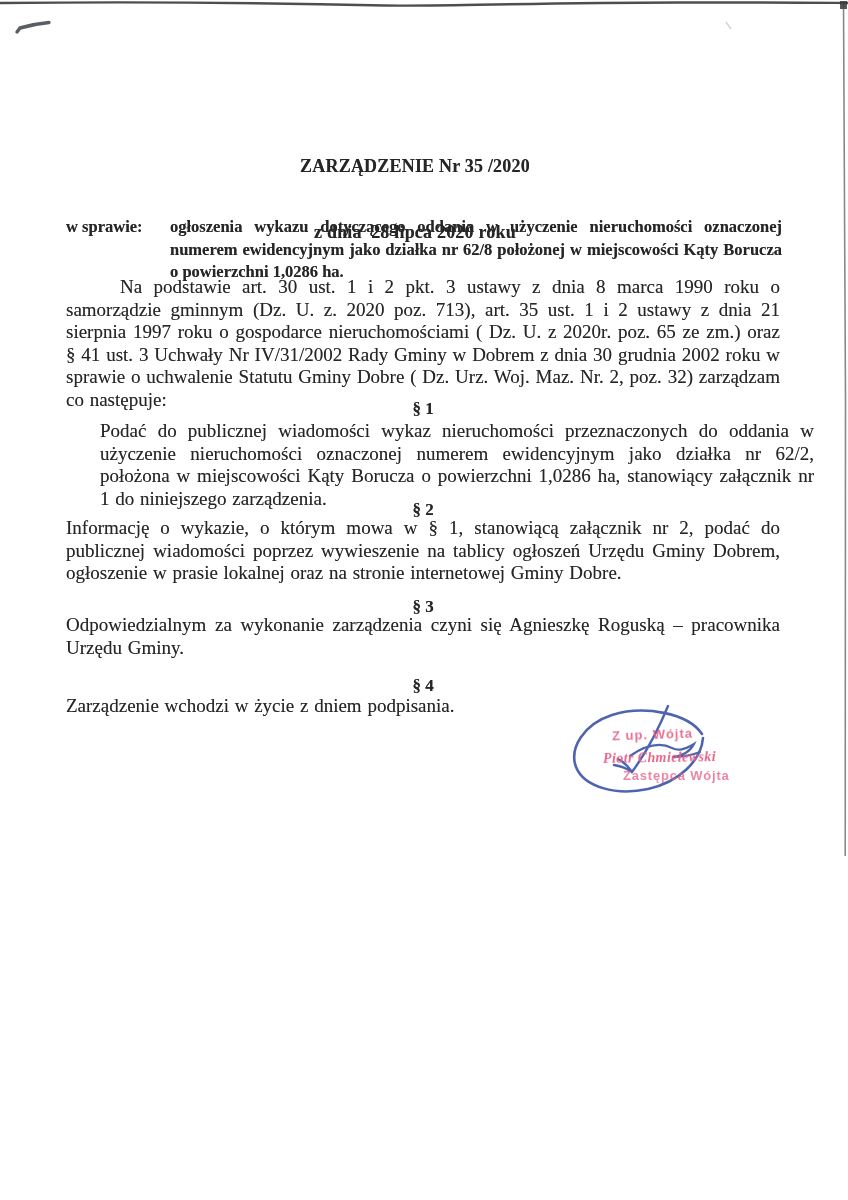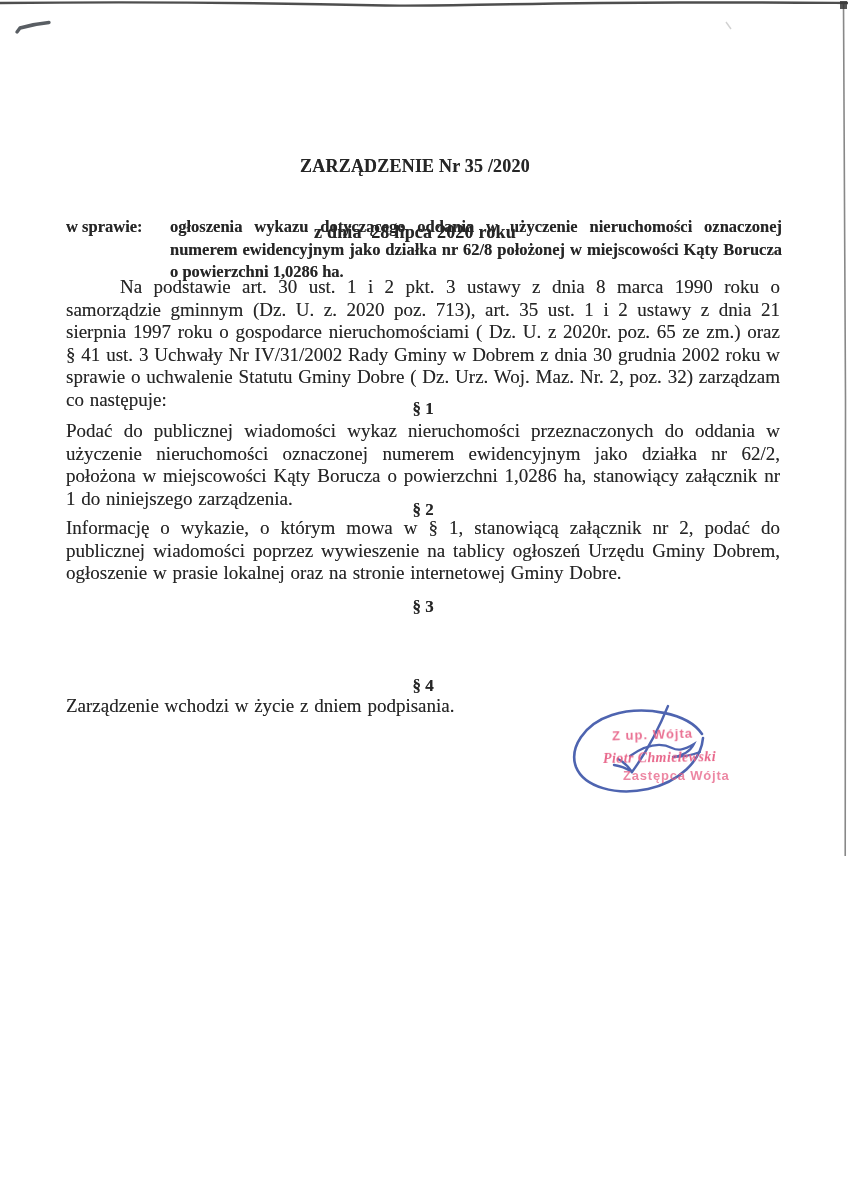--- a/index.html
+++ b/index.html
@@ -42,21 +42,21 @@
     font-size:19px;line-height:22.5px;text-align:justify;
     text-shadow:0 0 .35px rgba(40,40,40,.45);
     word-spacing:1px;
   }
   .preamble{top:276px;text-indent:54px;}
   .sec-head{
     position:absolute;left:66px;width:714px;
     text-align:center;font-weight:bold;font-size:17px;
     text-shadow:0 0 .4px rgba(30,30,30,.5);
   }
-  .s1-head{top:399px;} .s1-para{top:420px;}
+  .s1-head{top:399px;} .s1-para{top:420px;margin-left:34px;}
   .s2-head{top:500px;} .s2-para{top:517px;}
   .s3-head{top:597px;} .s3-para{top:614px;}
   .s4-head{top:676px;} .s4-para{top:695px;text-align:left;}
   
   .sig-svg{position:absolute;left:560px;top:700px;width:250px;height:110px;}
   .stamp{
     position:absolute;
     font-family:"Liberation Sans", sans-serif;
     font-weight:bold;color:var(--stamp);
     filter:blur(.3px);
@@ -97,20 +97,21 @@
 
   <p class="para preamble">Na podstawie art. 30 ust. 1 i 2 pkt. 3 ustawy z dnia 8 marca 1990 roku o samorządzie gminnym (Dz. U. z. 2020 poz. 713), art. 35 ust. 1 i 2 ustawy z dnia 21 sierpnia 1997 roku o gospodarce nieruchomościami ( Dz. U. z 2020r. poz. 65 ze zm.) oraz § 41 ust. 3 Uchwały Nr IV/31/2002 Rady Gminy w Dobrem z dnia 30 grudnia 2002 roku w sprawie o uchwalenie Statutu Gminy Dobre ( Dz. Urz. Woj. Maz. Nr. 2, poz. 32) zarządzam co następuje:</p>
 
   <div class="sec-head s1-head">§ 1</div>
   <p class="para s1-para">Podać do publicznej wiadomości wykaz nieruchomości przeznaczonych do oddania w użyczenie nieruchomości oznaczonej numerem ewidencyjnym jako działka nr 62/2, położona w miejscowości Kąty Borucza o powierzchni 1,0286 ha, stanowiący załącznik nr 1 do niniejszego zarządzenia.</p>
 
   <div class="sec-head s2-head">§ 2</div>
   <p class="para s2-para">Informację o wykazie, o którym mowa w § 1, stanowiącą załącznik nr 2, podać do publicznej wiadomości poprzez wywieszenie na tablicy ogłoszeń Urzędu Gminy Dobrem, ogłoszenie w prasie lokalnej oraz na stronie internetowej Gminy Dobre.</p>
 
   <div class="sec-head s3-head">§ 3</div>
+  <p class="para s3-para">Odpowiedzialnym za wykonanie zarządzenia czyni się Agnieszkę Roguską – pracownika Urzędu Gminy.</p>
 
   <div class="sec-head s4-head">§ 4</div>
   <p class="para s4-para">Zarządzenie wchodzi w życie z dniem podpisania.</p>
 
   <svg class="sig-svg" viewBox="0 0 250 110" aria-hidden="true">
     <g fill="none" stroke="var(--ink)" stroke-linecap="round" opacity=".9">
 
       <path stroke-width="2.6" d="M142,34 C128,13 84,5 52,15 C24,24 9,48 16,67 C24,87 56,96 88,89 C119,82 141,61 143,38"></path>
 
       <path stroke-width="2.4" d="M108,6 C99,28 88,50 72,72 C68,66 64,62 58,59 M72,72 C66,68 61,66 54,65"></path>

